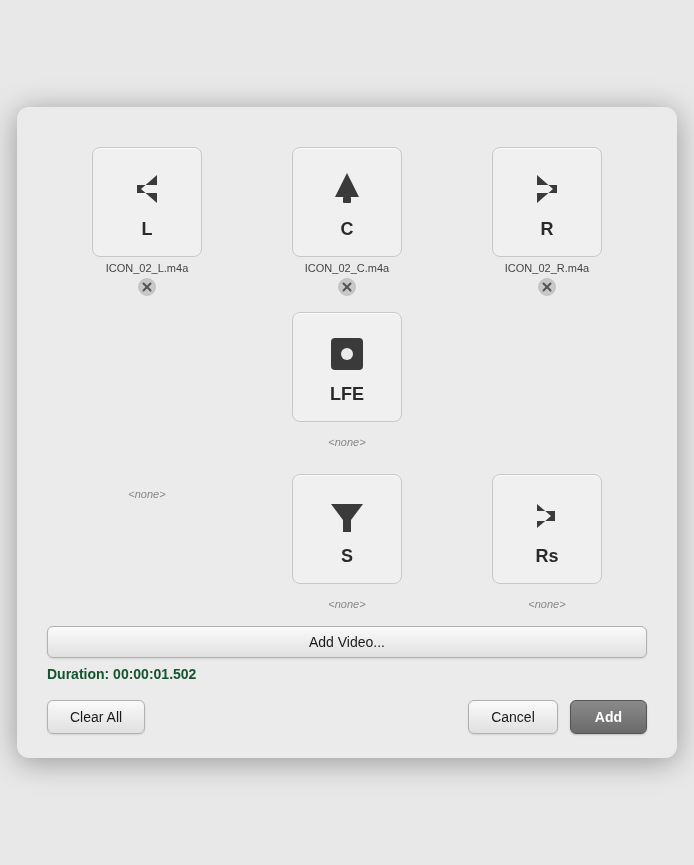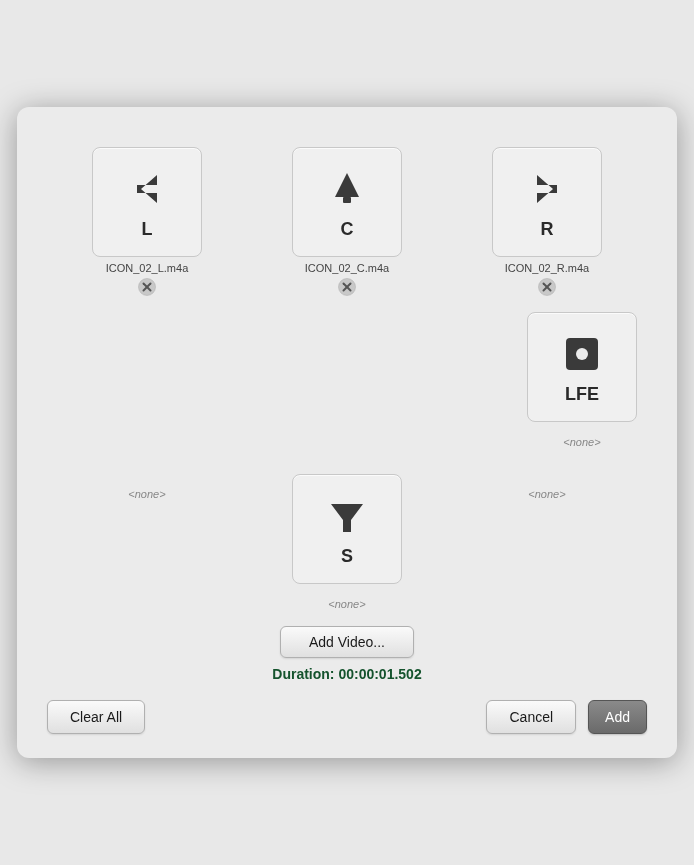--- a/index.html
+++ b/index.html
@@ -77,21 +77,20 @@
     }
 
     .remove-btn svg {
       width: 18px;
       height: 18px;
     }
 
     .bottom-row {
       display: flex;
       flex-direction: column;
-      align-items: center;
       gap: 8px;
       margin-top: 10px;
     }
 
     .add-video-btn {
       padding: 7px 28px;
       background: linear-gradient(to bottom, #fafafa, #e0e0e0);
       border: 1px solid #b0b0b0;
       border-radius: 6px;
       font-size: 14px;
@@ -129,26 +128,26 @@
       background: linear-gradient(to bottom, #fafafa, #e0e0e0);
       border: 1px solid #b0b0b0;
       border-radius: 6px;
       font-size: 14px;
       color: #1a1a1a;
       cursor: pointer;
       box-shadow: 0 1px 2px rgba(0,0,0,0.1);
     }
 
     .btn-add {
-      padding: 8px 16px;
+      padding: 8px 24px;
       background: linear-gradient(to bottom, #8a8a8a, #6a6a6a);
       border: 1px solid #555;
       border-radius: 6px;
       font-size: 14px;
-      font-weight: 400;
+      font-weight: 700;
       color: #fff;
       cursor: pointer;
       box-shadow: 0 1px 2px rgba(0,0,0,0.2);
       text-align: right;
     }
 
     .right-buttons {
       display: flex;
       gap: 12px;
       margin-left: 23px;
@@ -221,21 +220,21 @@
       <div class="remove-btn">
         <svg viewBox="0 0 18 18">
           <circle cx="9" cy="9" r="8.5" fill="#c8c8c8" stroke="#aaa" stroke-width="0.5"></circle>
           <line x1="5.5" y1="5.5" x2="12.5" y2="12.5" stroke="#555" stroke-width="2" stroke-linecap="round"></line>
           <line x1="12.5" y1="5.5" x2="5.5" y2="12.5" stroke="#555" stroke-width="2" stroke-linecap="round"></line>
         </svg>
       </div>
     </div>
   </div>
 
-  <div style="display:flex; justify-content:flex-end; margin-bottom: 10px;">
+  <div style="display:flex; justify-content:center; margin-bottom: 10px;">
     <div class="channel-cell">
       <div class="channel-icon-box">
         <svg width="48" height="48" viewBox="0 0 48 48">
 
           <rect x="8" y="8" width="32" height="32" rx="4" class="icon-shape"></rect>
           <circle cx="24" cy="24" r="6" fill="#ebebeb"></circle>
         </svg>
         <span class="channel-label">LFE</span>
       </div>
       <span class="channel-none">&lt;none&gt;</span>
@@ -253,20 +252,27 @@
         <svg width="48" height="48" viewBox="0 0 48 48">
 
           <polygon points="8,12 40,12 28,28 28,40 20,40 20,28" class="icon-shape"></polygon>
         </svg>
         <span class="channel-label">S</span>
       </div>
       <span class="channel-none">&lt;none&gt;</span>
     </div>
 
     <div class="channel-cell">
+      <div class="channel-icon-box">
+        <svg width="48" height="48" viewBox="0 0 48 48">
+
+          <polygon points="14,12 28,24 14,36 14,29 32,29 32,19 14,19" class="icon-shape"></polygon>
+        </svg>
+        <span class="channel-label">Rs</span>
+      </div>
       <span class="channel-none">&lt;none&gt;</span>
     </div>
   </div>
 
   <div class="bottom-row">
     <button class="add-video-btn">Add Video...</button>
     <span class="duration-text">Duration: 00:00:01.502</span>
   </div>
 
   <div class="footer-buttons">

